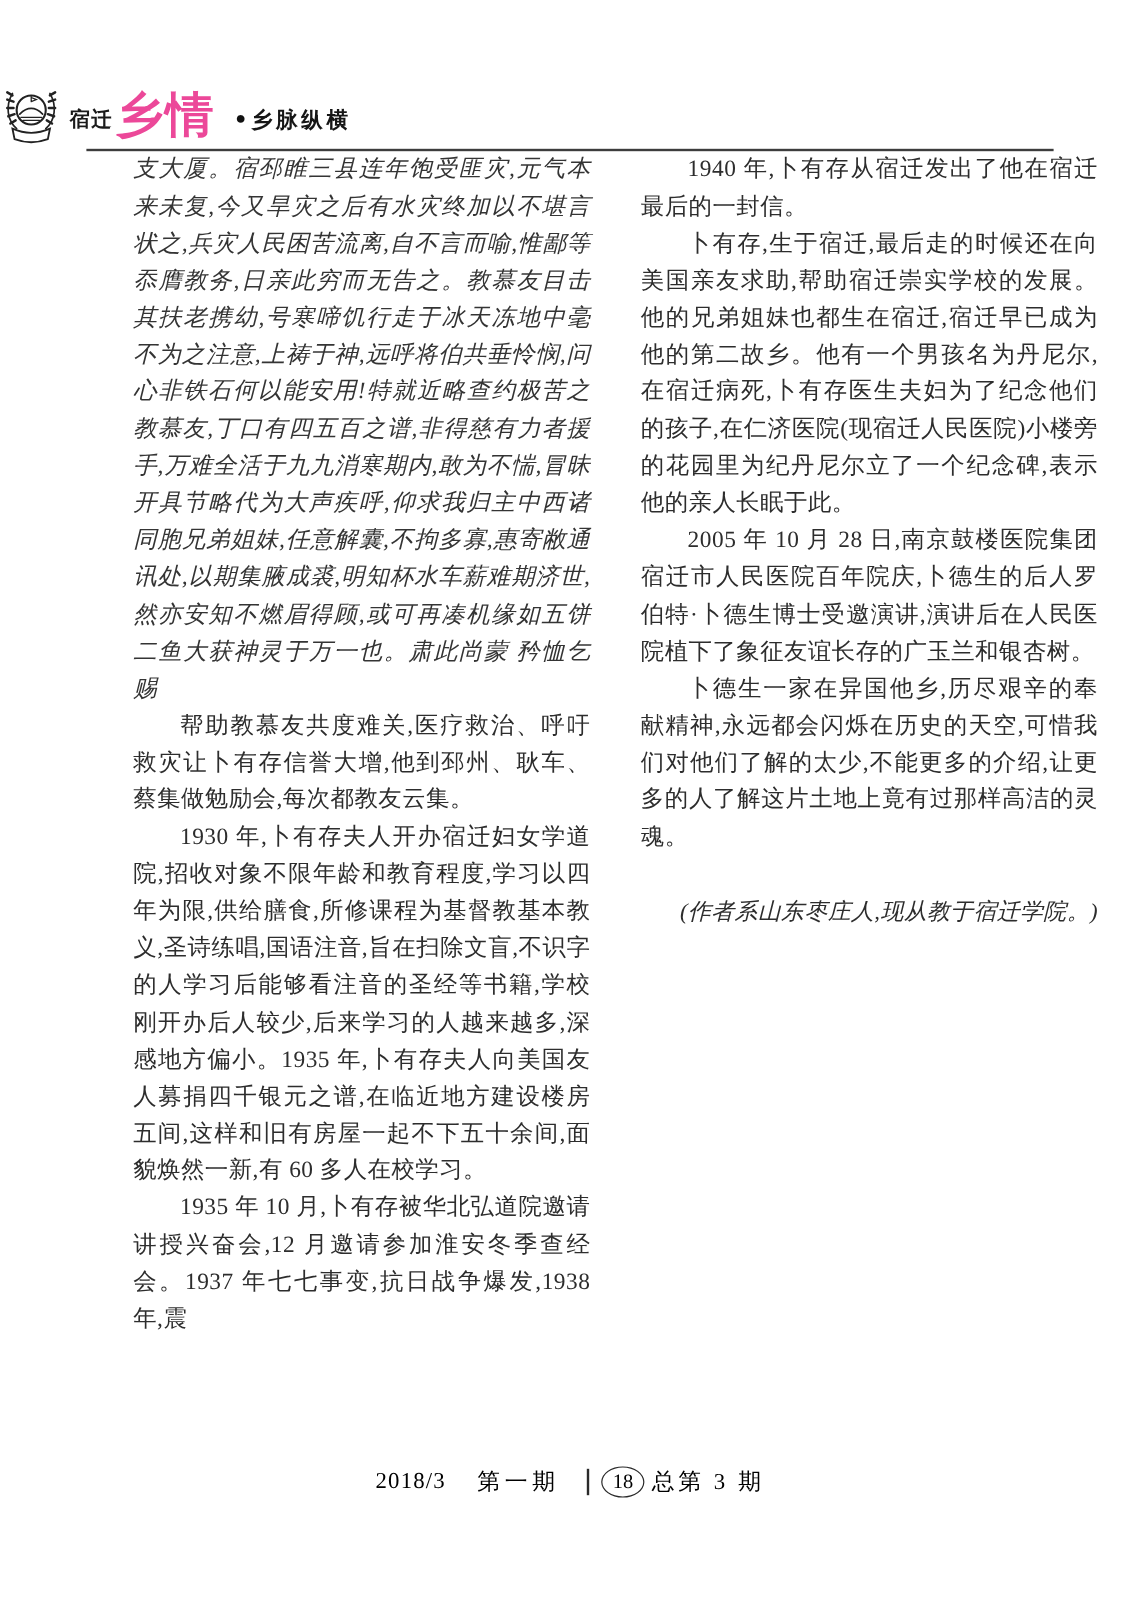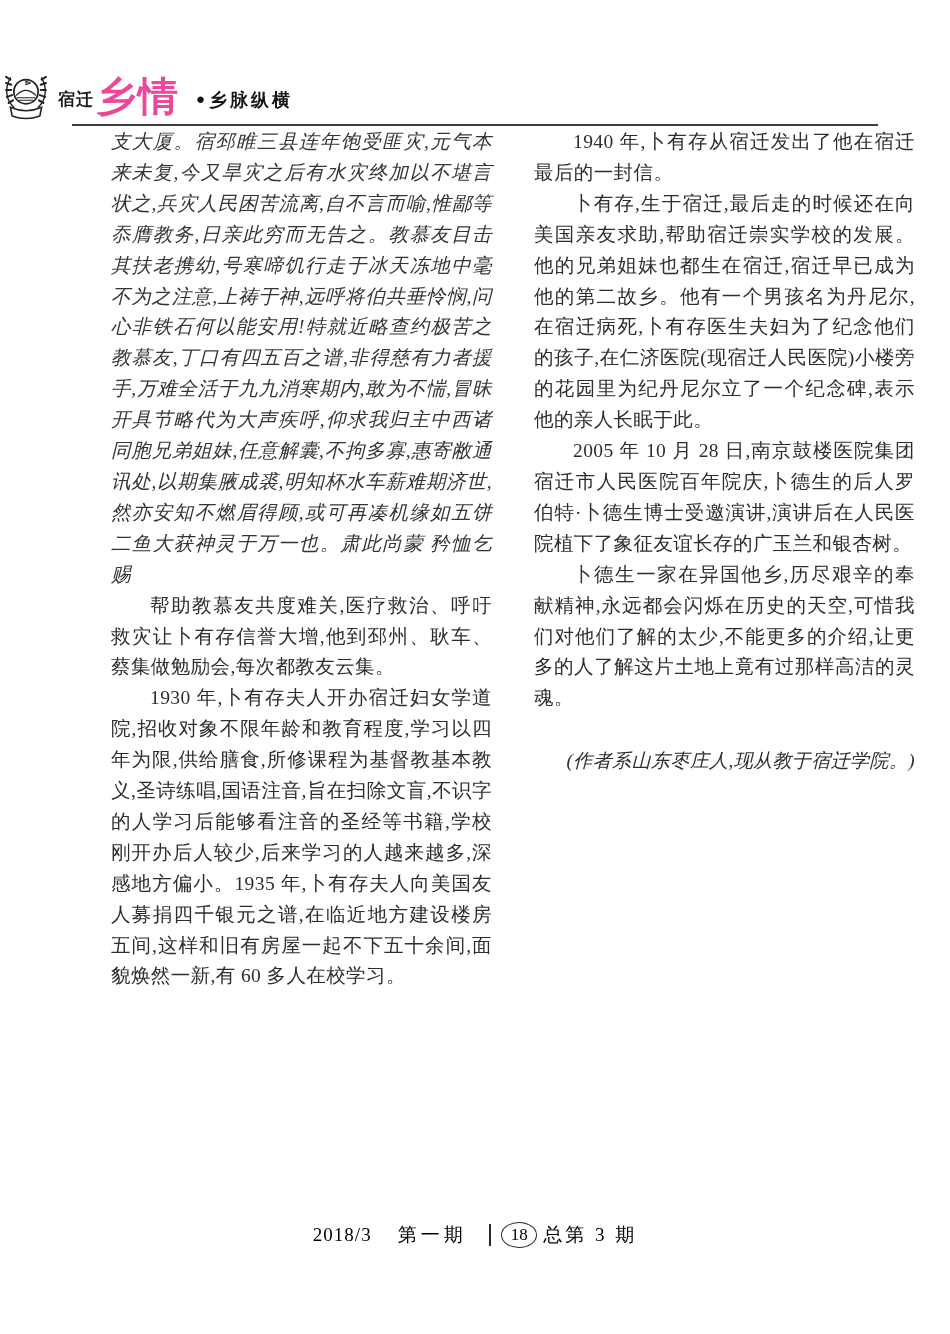--- a/index.html
+++ b/index.html
@@ -115,20 +115,21 @@
     <span class="mh-bullet">●</span>
     <span class="mh-section">乡脉纵横</span>
   </div>
   <div class="head-rule"></div>
 
   <div class="content">
     <div class="col">
       <p class="para quote">支大厦。宿邳睢三县连年饱受匪灾,元气本来未复,今又旱灾之后有水灾终加以不堪言状之,兵灾人民困苦流离,自不言而喻,惟鄙等忝膺教务,日亲此穷而无告之。教慕友目击其扶老携幼,号寒啼饥行走于冰天冻地中毫不为之注意,上祷于神,远呼将伯共垂怜悯,问心非铁石何以能安用!特就近略查约极苦之教慕友,丁口有四五百之谱,非得慈有力者援手,万难全活于九九消寒期内,敢为不惴,冒昧开具节略代为大声疾呼,仰求我归主中西诸同胞兄弟姐妹,任意解囊,不拘多寡,惠寄敝通讯处,以期集腋成裘,明知杯水车薪难期济世,然亦安知不燃眉得顾,或可再凑机缘如五饼二鱼大获神灵于万一也。肃此尚蒙 矜恤乞赐</p>
       <p class="para indent">帮助教慕友共度难关,医疗救治、呼吁救灾让卜有存信誉大增,他到邳州、耿车、蔡集做勉励会,每次都教友云集。</p>
       <p class="para indent">1930 年,卜有存夫人开办宿迁妇女学道院,招收对象不限年龄和教育程度,学习以四年为限,供给膳食,所修课程为基督教基本教义,圣诗练唱,国语注音,旨在扫除文盲,不识字的人学习后能够看注音的圣经等书籍,学校刚开办后人较少,后来学习的人越来越多,深感地方偏小。1935 年,卜有存夫人向美国友人募捐四千银元之谱,在临近地方建设楼房五间,这样和旧有房屋一起不下五十余间,面貌焕然一新,有 60 多人在校学习。</p>
+      <p class="para indent">1935 年 10 月,卜有存被华北弘道院邀请讲授兴奋会,12 月邀请参加淮安冬季查经会。1937 年七七事变,抗日战争爆发,1938 年,震</p>
     </div>
     <div class="col">
       <p class="para indent">1940 年,卜有存从宿迁发出了他在宿迁最后的一封信。</p>
       <p class="para indent">卜有存,生于宿迁,最后走的时候还在向美国亲友求助,帮助宿迁崇实学校的发展。他的兄弟姐妹也都生在宿迁,宿迁早已成为他的第二故乡。他有一个男孩名为丹尼尔,在宿迁病死,卜有存医生夫妇为了纪念他们的孩子,在仁济医院(现宿迁人民医院)小楼旁的花园里为纪丹尼尔立了一个纪念碑,表示他的亲人长眠于此。</p>
       <p class="para indent">2005 年 10 月 28 日,南京鼓楼医院集团宿迁市人民医院百年院庆,卜德生的后人罗伯特·卜德生博士受邀演讲,演讲后在人民医院植下了象征友谊长存的广玉兰和银杏树。</p>
       <p class="para indent">卜德生一家在异国他乡,历尽艰辛的奉献精神,永远都会闪烁在历史的天空,可惜我们对他们了解的太少,不能更多的介绍,让更多的人了解这片土地上竟有过那样高洁的灵魂。</p>
       <p class="para author-note">(作者系山东枣庄人,现从教于宿迁学院。)</p>
     </div>
   </div>
 

